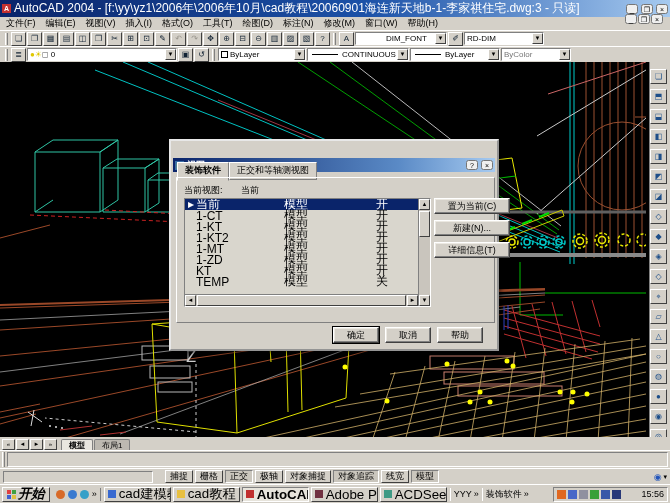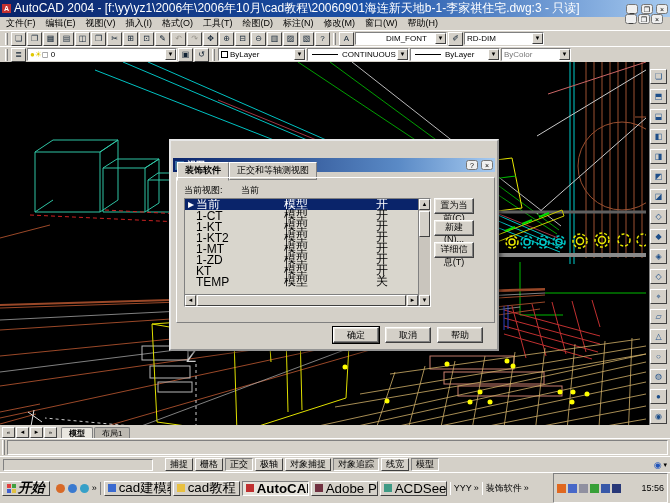--- a/index.html
+++ b/index.html
@@ -70,21 +70,21 @@
   .marker{display:inline-block;width:8px;}
   .vscroll{flex:0 0 12px;background:#c9c5bd;border-left:1px solid #808080;display:flex;flex-direction:column;}
   .sbtn{width:11px;height:11px;padding:0;font-size:6px;line-height:9px;text-align:center;flex:0 0 11px;}
   .vthumb{height:26px;margin:1px 0;flex:0 0 26px;}
   .vfill{flex:1;}
   .hscroll{flex:0 0 12px;display:flex;background:#c9c5bd;border-top:1px solid #808080;}
   .hthumb{flex:1;margin:0 1px;}
   .side-btns{position:absolute;left:263px;top:57px;display:flex;flex-direction:column;gap:6px;}
   .btn{height:16px;font-size:9px;padding:0 2px;background:#d4d0c8;border:1px solid;
        border-color:#fff #404040 #404040 #fff;box-shadow:inset -1px -1px 0 #808080,inset 1px 1px 0 #ece9e2;}
-  .side-btns .btn{width:40px;}
+  .side-btns .btn{width:76px;}
   .footer{position:absolute;right:14px;top:186px;display:flex;gap:6px;}
   .footer .btn{width:46px;}
   .btn.default{box-shadow:0 0 0 1px #000,inset -1px -1px 0 #808080,inset 1px 1px 0 #ece9e2;}
   
   .tabbar{flex:0 0 13px;display:flex;align-items:flex-end;background:#d4d0c8;padding-left:2px;font-size:8px;gap:1px;}
   .nav-btn{width:13px;height:11px;padding:0;font-size:6px;line-height:9px;text-align:center;}
   .sheet-tab{padding:0 7px;height:11px;line-height:11px;border:1px solid #808080;border-bottom:none;
              background:#bdb9b1;border-radius:2px 2px 0 0;}
   .sheet-tab.active{background:#e9e6df;font-weight:bold;}
   
@@ -104,21 +104,21 @@
   .start{display:flex;align-items:center;gap:2px;height:15px;padding:0 4px;font-weight:bold;font-style:italic;}
   .winlogo{width:9px;height:9px;display:grid;grid-template-columns:4px 4px;grid-template-rows:4px 4px;gap:1px;}
   .winlogo i{display:block;}
   .ql{display:flex;align-items:center;gap:3px;padding:0 3px;border-right:1px solid #808080;height:13px;}
   .ql-icon{width:9px;height:9px;border-radius:50%;}
   .task{flex:0 0 67px;height:15px;display:flex;align-items:center;gap:3px;padding:0 3px;overflow:hidden;
         white-space:nowrap;background:#d4d0c8;border:1px solid;border-color:#fff #404040 #404040 #fff;}
   .task.active{border-color:#808080 #fff #fff #808080;background:#e7e4dc;font-weight:bold;}
   .task-icon{width:8px;height:8px;flex:0 0 8px;}
   .tbq{display:flex;align-items:center;gap:2px;padding:0 3px;border-left:1px solid #fff;height:13px;white-space:nowrap;}
-  .tray{margin-left:auto;display:flex;align-items:center;gap:18px;border-left:1px solid #808080;padding:0 3px;height:30px;}
+  .tray{margin-left:auto;display:flex;align-items:center;gap:18px;border-left:1px solid #808080;padding:0 3px;height:15px;}
   .tray-icon{width:9px;height:9px;}
   .clock{padding-left:2px;}
 </style>
 </head>
 <body>
 
 <div class="app">
 
   <div class="titlebar">
     <span class="app-icon">A</span>

